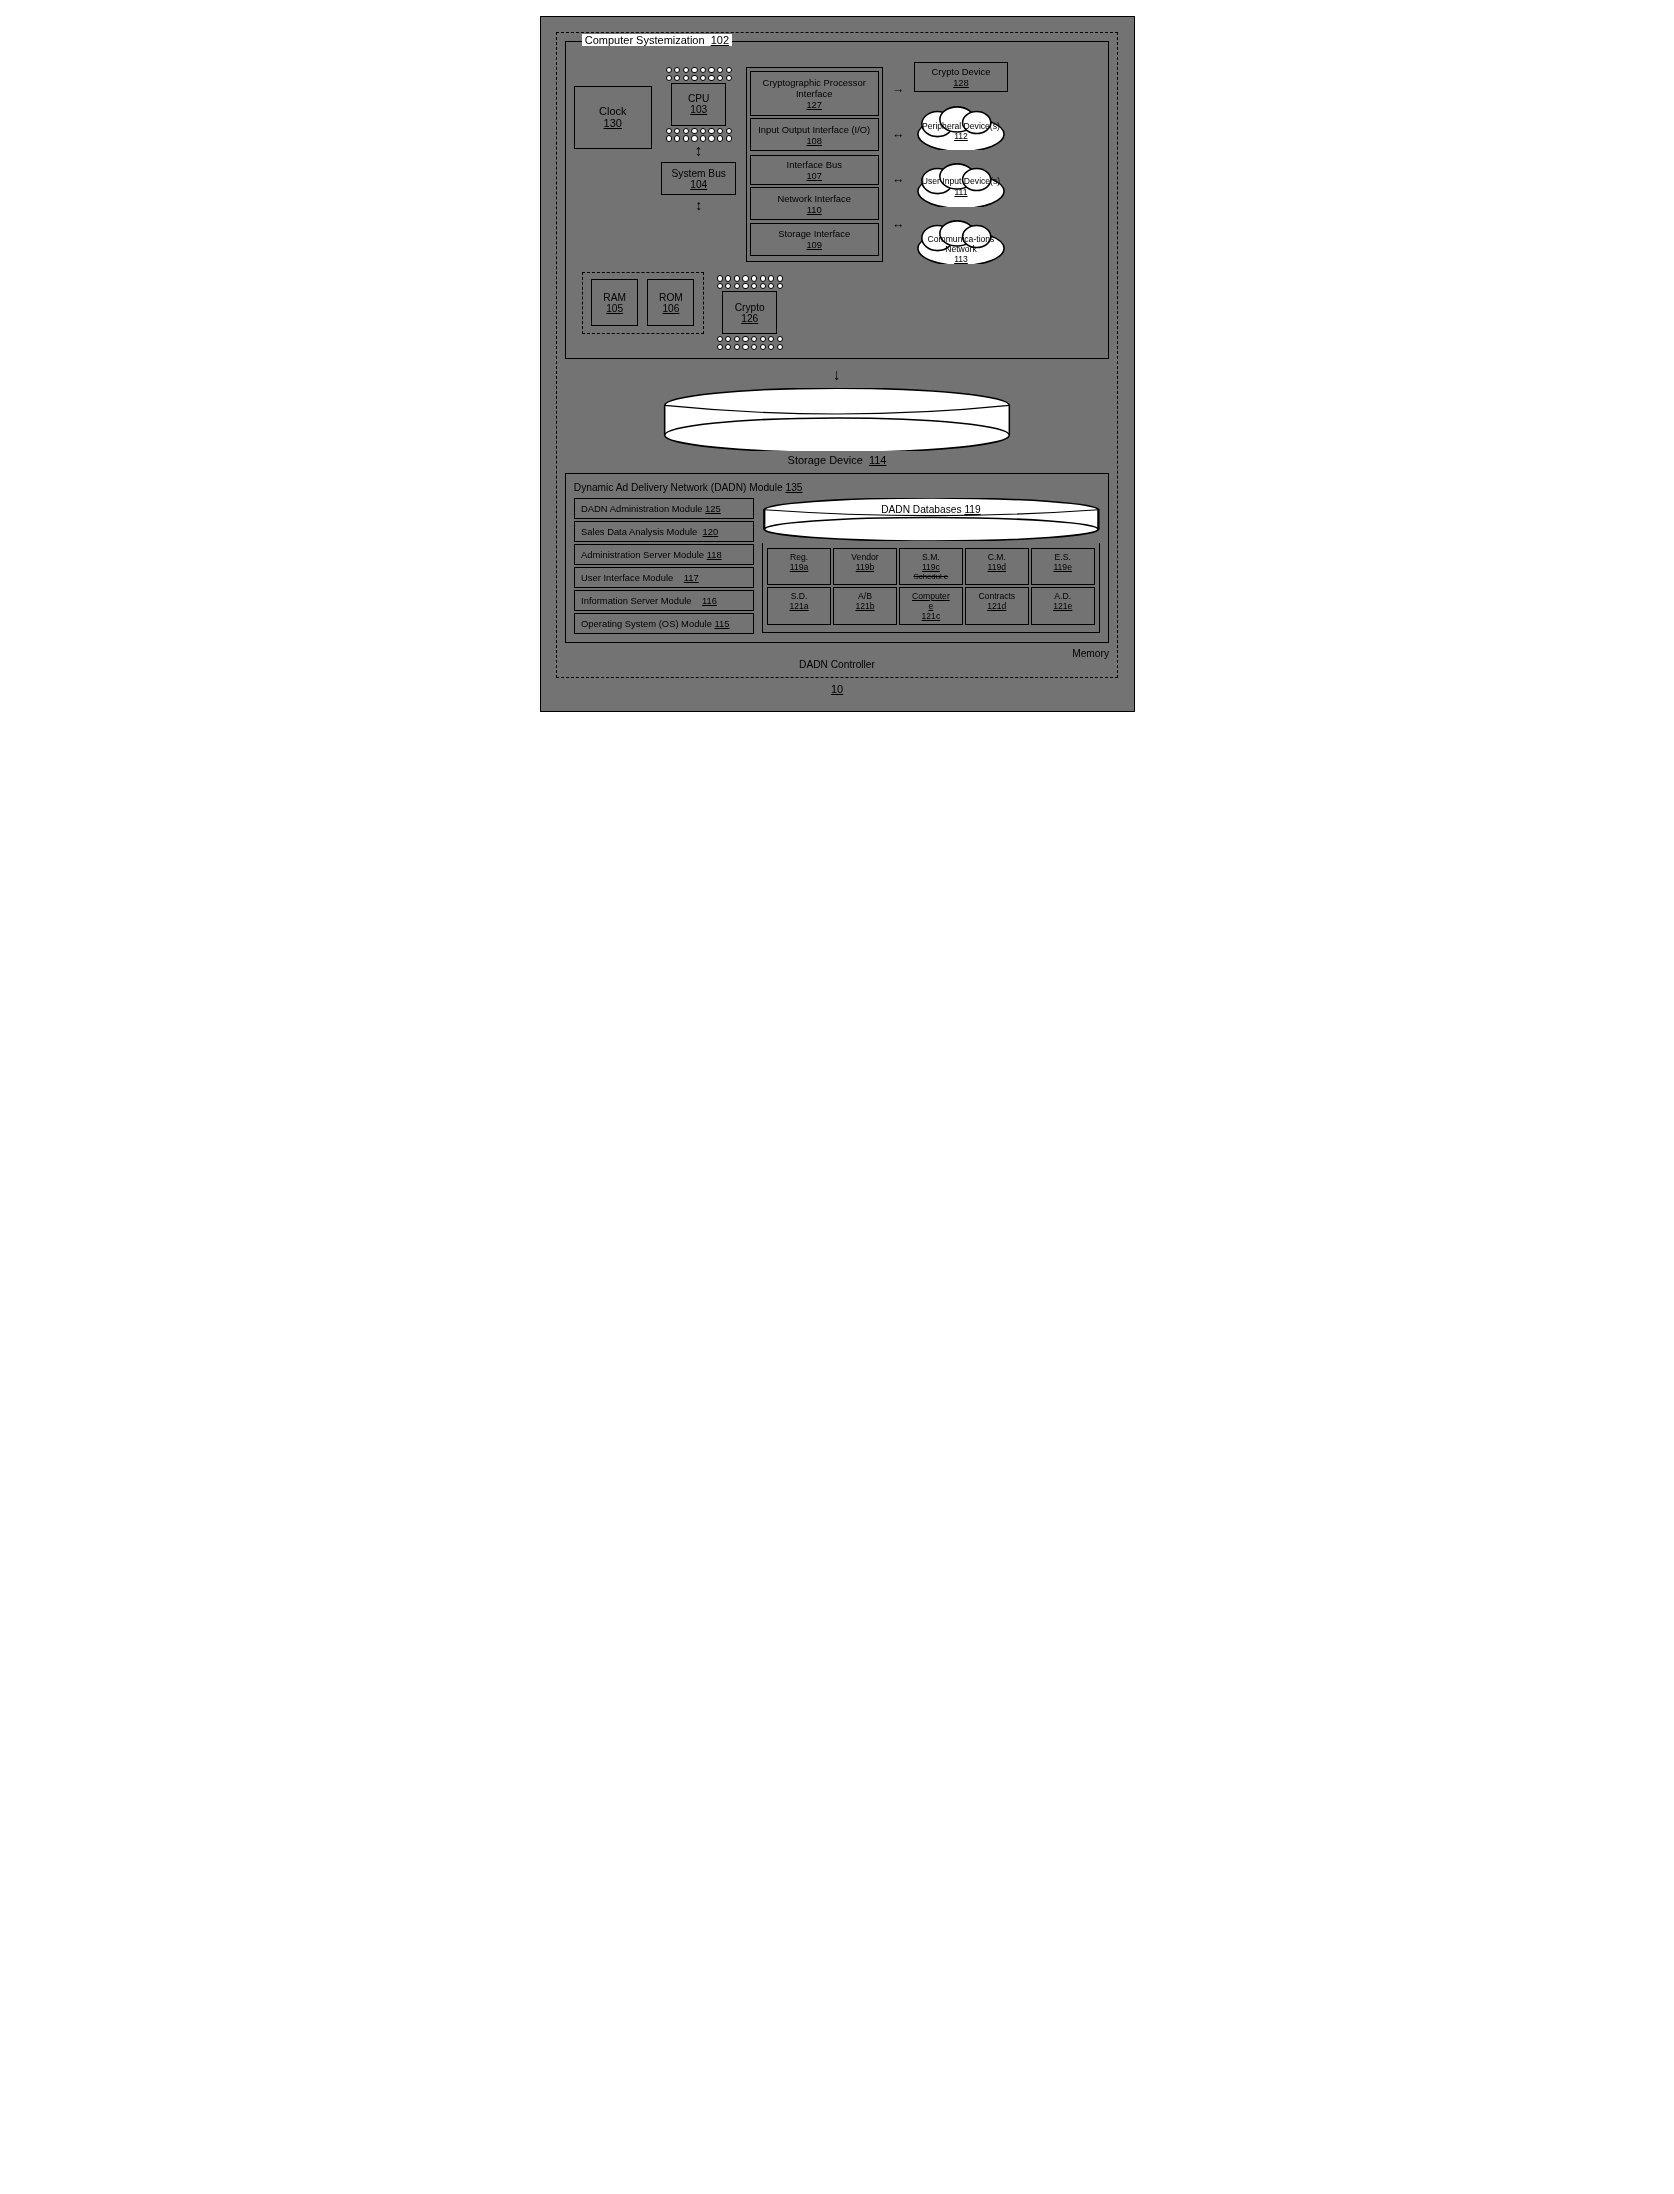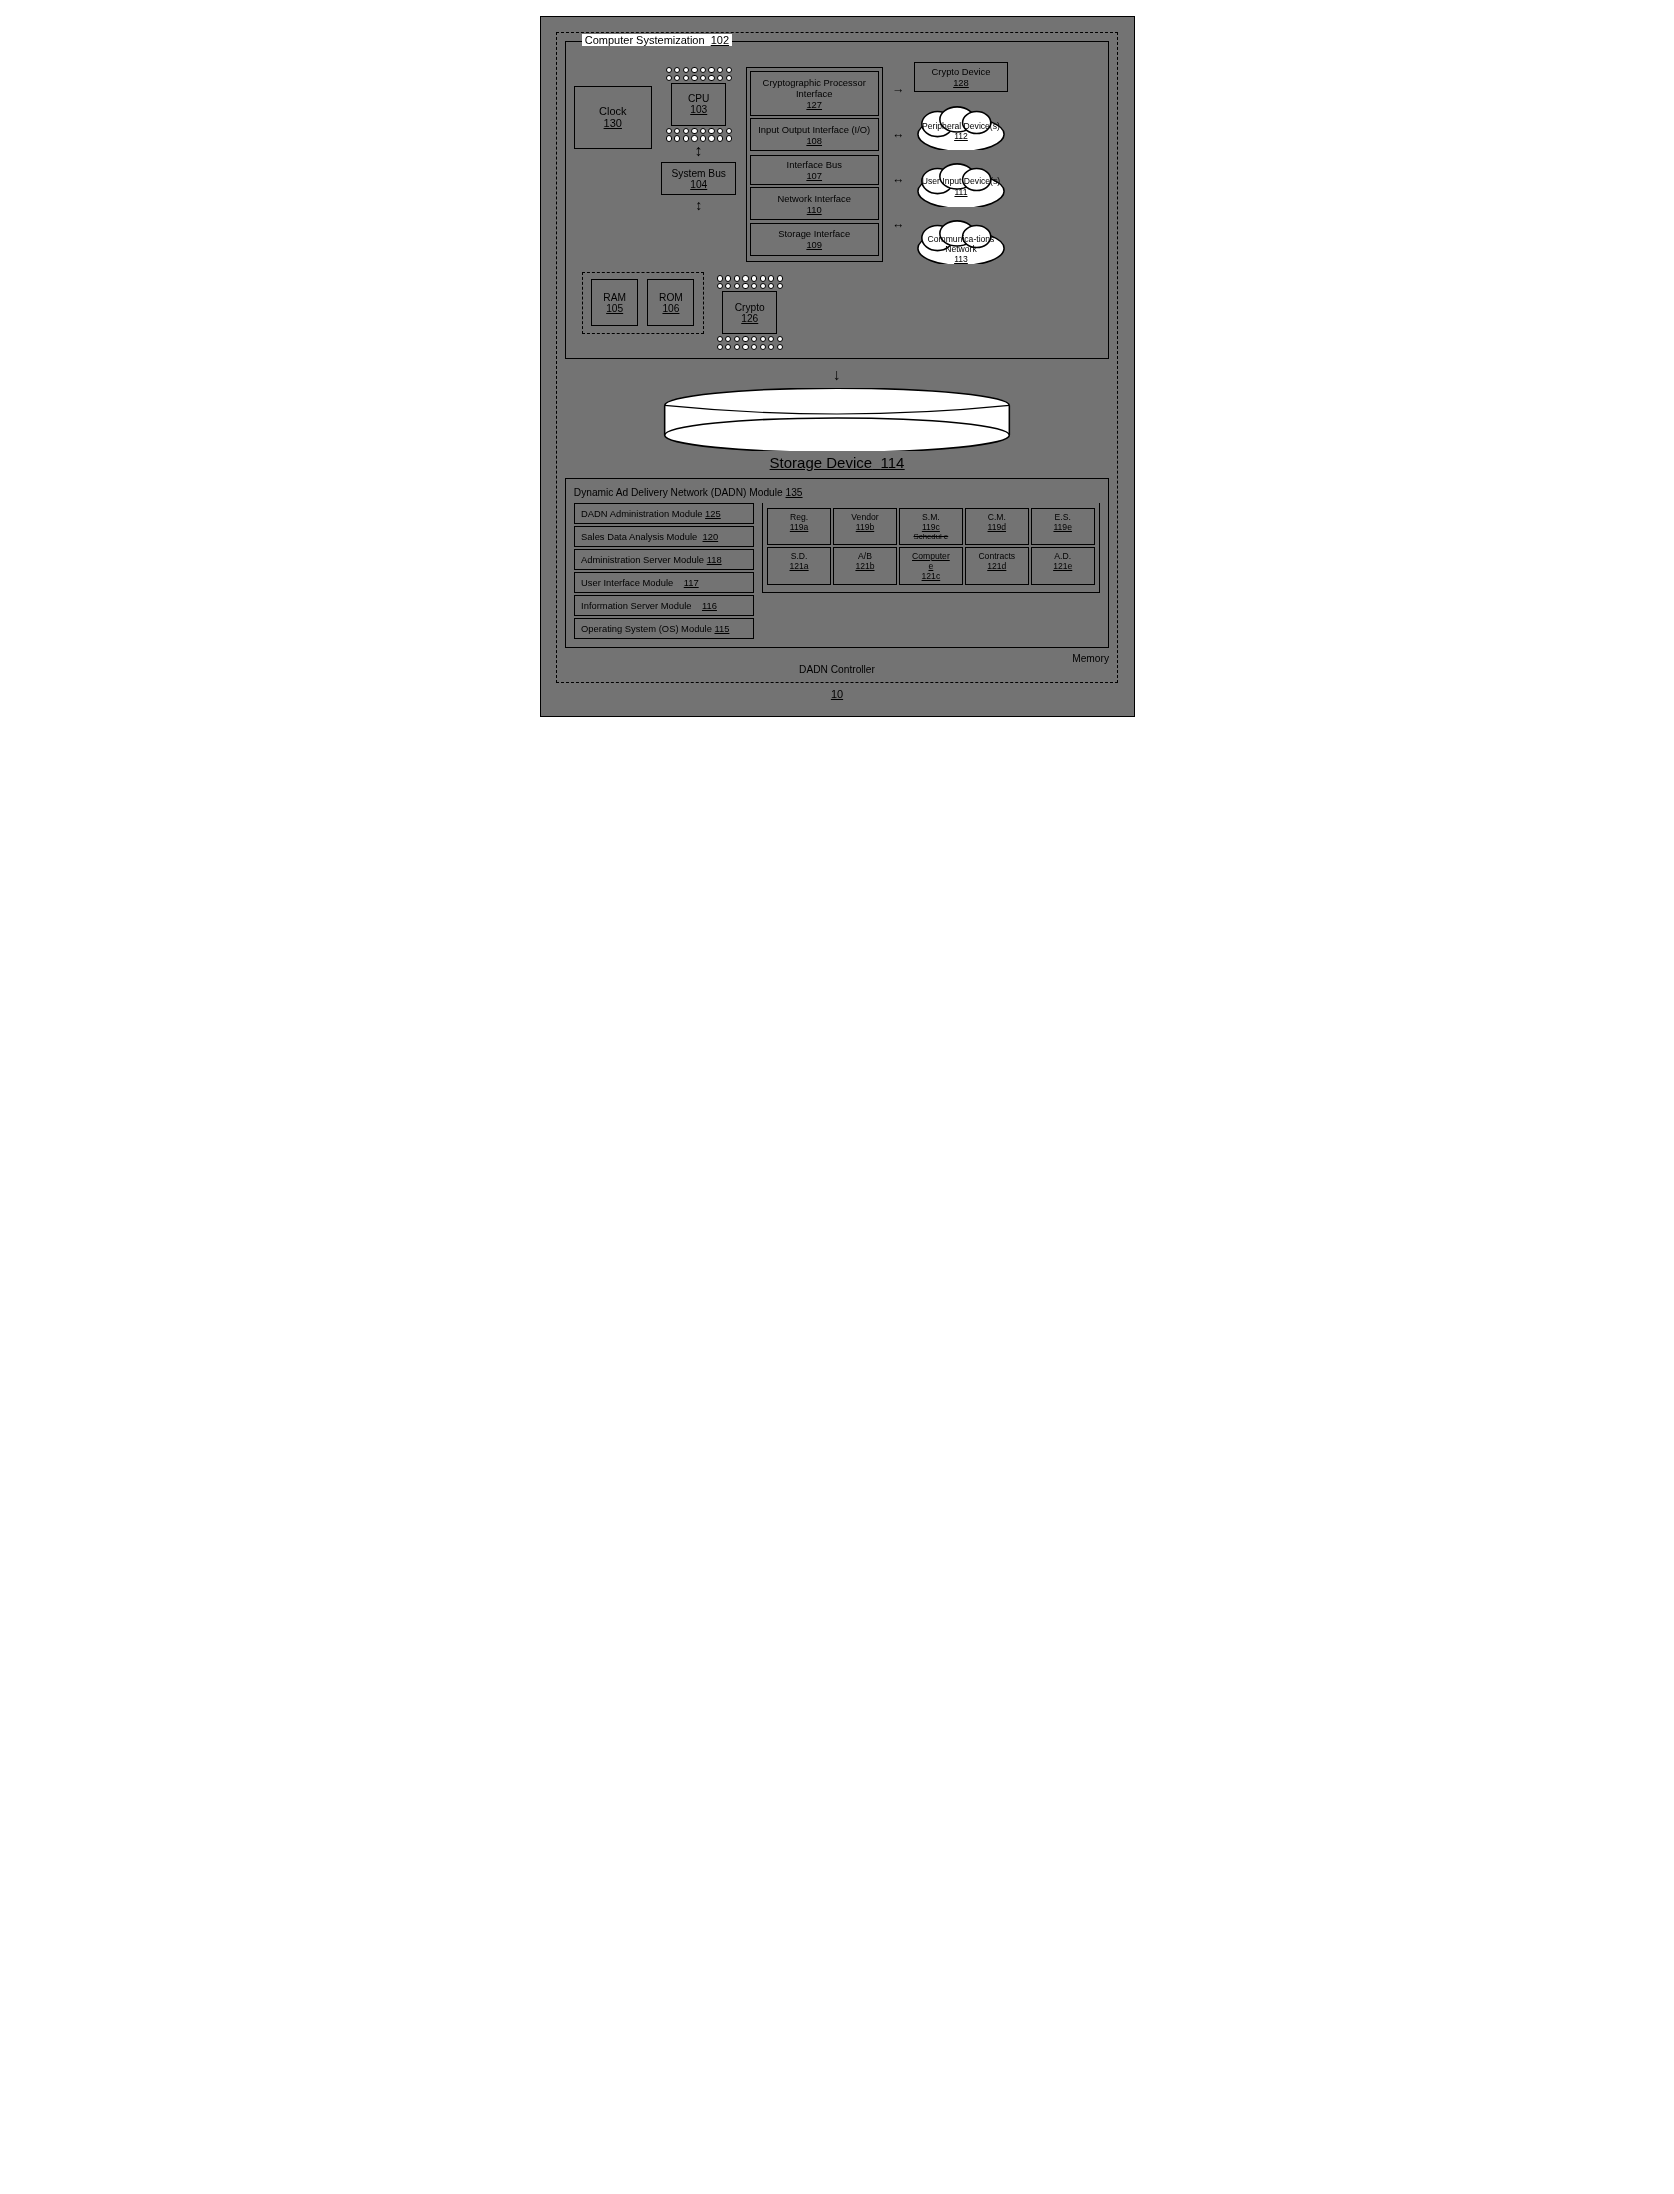--- a/index.html
+++ b/index.html
@@ -91,23 +91,22 @@
       width: 47px;
       height: 47px;
       display: flex;
       flex-direction: column;
       align-items: center;
       justify-content: center;
       margin: 0 2.3px;
     }
     .storage-label {
       text-align: center;
-      font-size: 15px;
+      font-size: 11px;
       margin-top: 3.1px;
-      text-decoration: underline;
     }
 
     
     .dadn-module {
       border: 1.6px solid #000;
       padding: 7.8px;
       margin-top: 7.8px;
       position: relative;
     }
     .dadn-title {
@@ -439,20 +438,33 @@
           <div class="dadn-module-item">
             <span>Information Server Module</span>&nbsp;&nbsp;&nbsp;&nbsp;<span class="num">116</span>
           </div>
           <div class="dadn-module-item">
             <span>Operating System (OS) Module</span>&nbsp;<span class="num">115</span>
           </div>
         </div>
 
         <div class="dadn-db-area">
 
+          <div style="position:relative;">
+            <svg width="100%" height="43" viewBox="0 0 300 55" preserveAspectRatio="none">
+              <ellipse cx="150" cy="15" rx="148" ry="15" fill="white" stroke="black" stroke-width="2"></ellipse>
+              <rect x="2" y="15" width="296" height="25" fill="white" stroke="none"></rect>
+              <line x1="2" y1="15" x2="2" y2="40" stroke="black" stroke-width="2"></line>
+              <line x1="298" y1="15" x2="298" y2="40" stroke="black" stroke-width="2"></line>
+              <ellipse cx="150" cy="40" rx="148" ry="15" fill="white" stroke="black" stroke-width="2"></ellipse>
+              <path d="M 2 15 Q 150 30 298 15" fill="none" stroke="black" stroke-width="1.5"></path>
+            </svg>
+            <div style="position:absolute; top:6.3px; left:0; width:100%; text-align:center; font-size:10.2px;">
+              <span>DADN Databases</span>&nbsp;<span style="text-decoration:underline;">119</span>
+            </div>
+          </div>
 
           <div style="border:1.6px solid #000; border-top:none; padding:4.7px;">
 
             <div class="db-row">
               <div class="db-cell">
                 <div>Reg.</div>
                 <div style="text-decoration:underline;">119a</div>
               </div>
               <div class="db-cell">
                 <div>Vendor</div>

